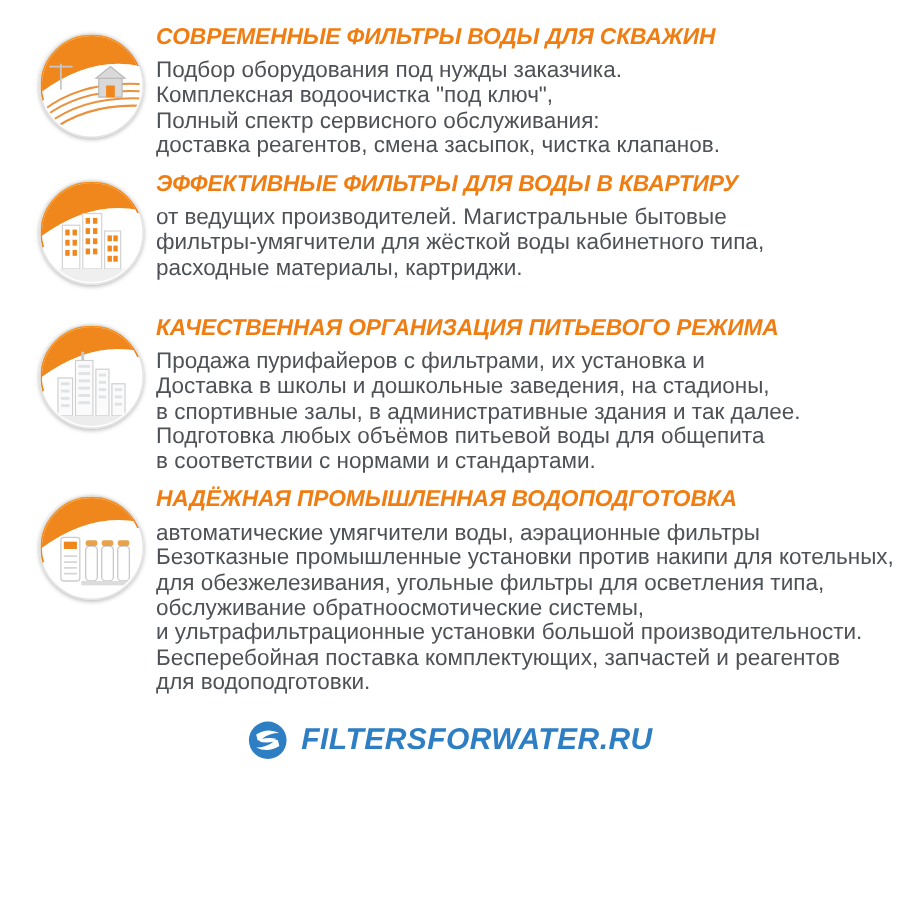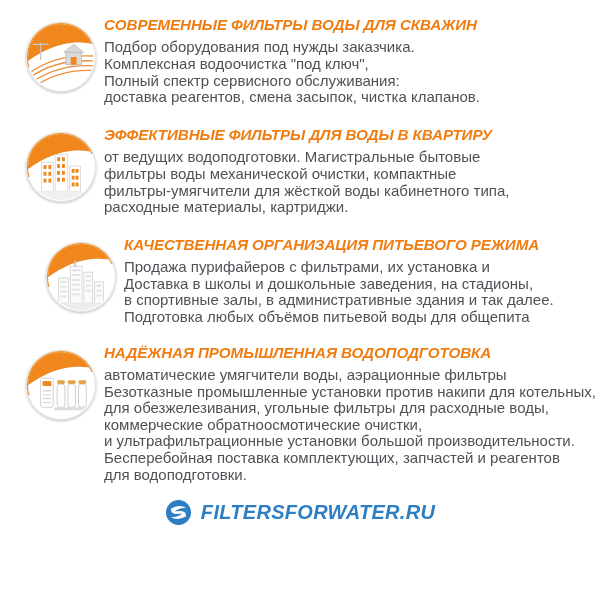--- a/index.html
+++ b/index.html
@@ -62,23 +62,23 @@
   .sec-body {
     color: #4e5256;
     font-size: 15px;
     line-height: 16.6px;
     margin: 0;
   }
   .sec-body div { white-space: nowrap; }
 
   
   #section-0 { margin-top: 8px; }
-  #section-1 { margin-top: 12px; }
-  #section-2 { margin-top: 12px; margin-left: 20px; }
-  #section-3 { margin-top: 10px; }
+  #section-1 { }
+  #section-2 { margin-top: 12px; }
+  #section-3 { }
 
   .footer {
     margin-top: 16px;
     display: flex;
     align-items: center;
     justify-content: center;
     gap: 9px;
   }
   .logo-mark {
     width: 27px;
@@ -182,22 +182,21 @@
                 <rect x="50" y="51" width="3" height="4"></rect>
             </g>
             <rect x="0" y="60" width="70" height="10" fill="#efefef"></rect>
           </g>
         </svg>
       </div>
     </div>
     <div class="text-col">
       <h2 class="sec-title">ЭФФЕКТИВНЫЕ ФИЛЬТРЫ ДЛЯ ВОДЫ В КВАРТИРУ</h2>
       <div class="sec-body">
-        <div>от ведущих водоподготовки. Магистральные бытовые</div>
-        <div>фильтры воды механической очистки, компактные</div>
+        <div>от ведущих производителей. Магистральные бытовые</div>
         <div>фильтры-умягчители для жёсткой воды кабинетного типа,</div>
         <div>расходные материалы, картриджи.</div>
       </div>
     </div>
   </div>
 
   <div class="section" id="section-2">
     <div class="icon-col">
       <div class="icon-circle">
         <svg class="glyph" viewBox="0 0 70 70">
@@ -241,20 +240,21 @@
         </svg>
       </div>
     </div>
     <div class="text-col">
       <h2 class="sec-title">КАЧЕСТВЕННАЯ ОРГАНИЗАЦИЯ ПИТЬЕВОГО РЕЖИМА</h2>
       <div class="sec-body">
         <div>Продажа пурифайеров с фильтрами, их установка и</div>
         <div>Доставка в школы и дошкольные заведения, на стадионы,</div>
         <div>в спортивные залы, в административные здания и так далее.</div>
         <div>Подготовка любых объёмов питьевой воды для общепита</div>
+        <div>в соответствии с нормами и стандартами.</div>
       </div>
     </div>
   </div>
 
   <div class="section" id="section-3">
     <div class="icon-col">
       <div class="icon-circle">
         <svg class="glyph" viewBox="0 0 70 70">
           <defs>
               <clipPath id="c3">
@@ -288,22 +288,22 @@
             <rect x="28" y="58" width="36" height="3" fill="#dcdcdc"></rect>
           </g>
         </svg>
       </div>
     </div>
     <div class="text-col">
       <h2 class="sec-title">НАДЁЖНАЯ ПРОМЫШЛЕННАЯ ВОДОПОДГОТОВКА</h2>
       <div class="sec-body">
         <div>автоматические умягчители воды, аэрационные фильтры</div>
         <div>Безотказные промышленные установки против накипи для котельных,</div>
-        <div>для обезжелезивания, угольные фильтры для расходные воды,</div>
-        <div>коммерческие обратноосмотические очистки,</div>
+        <div>для обезжелезивания, угольные фильтры для осветления типа,</div>
+        <div>обслуживание обратноосмотические системы,</div>
         <div>и ультрафильтрационные установки большой производительности.</div>
         <div>Бесперебойная поставка комплектующих, запчастей и реагентов</div>
         <div>для водоподготовки.</div>
       </div>
     </div>
   </div>
 
   <div class="footer">
     <span class="logo-mark">
       <svg viewBox="0 0 28 28" width="27" height="27">

